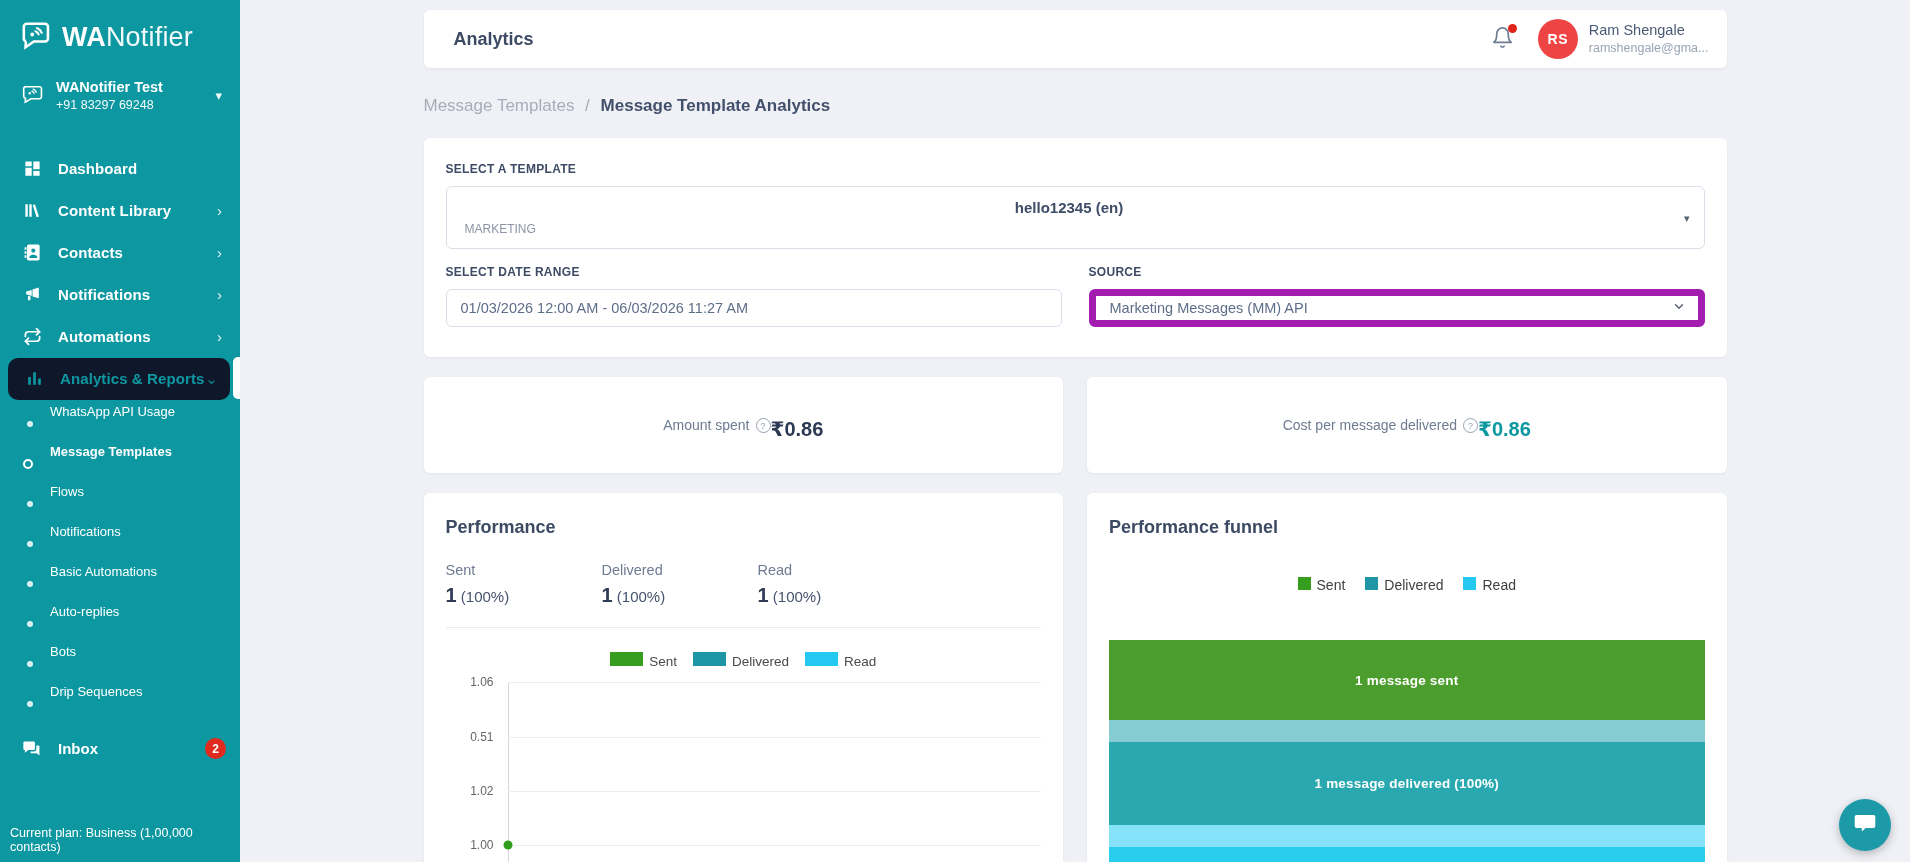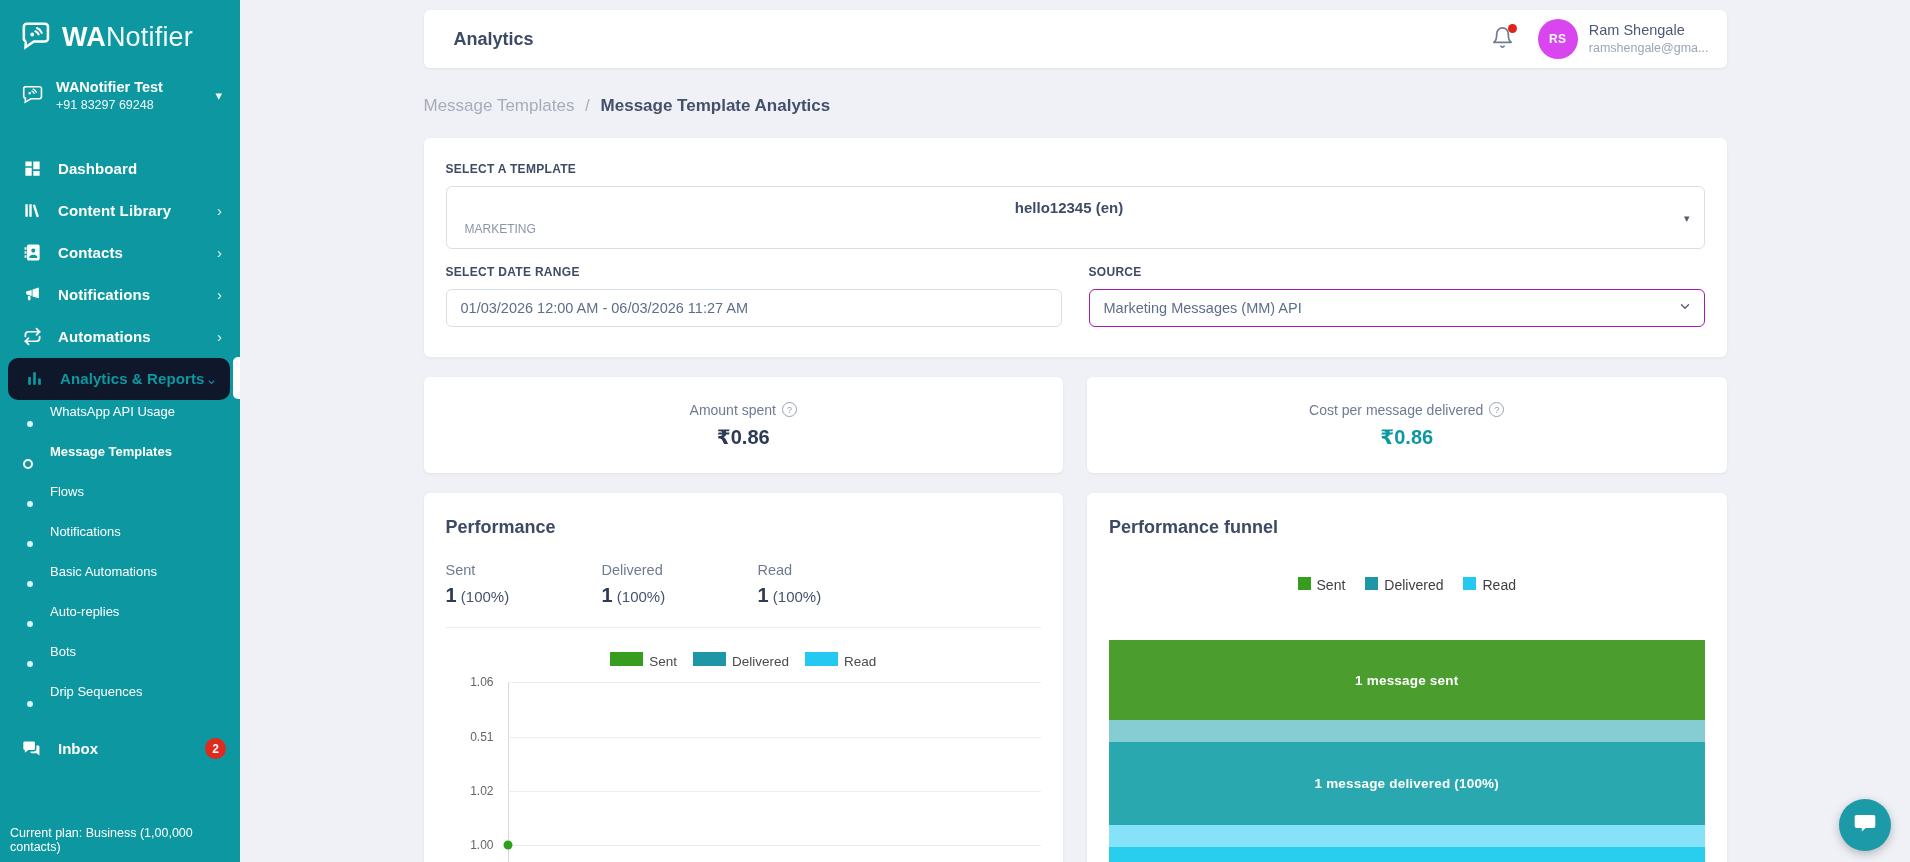--- a/index.html
+++ b/index.html
@@ -40,44 +40,44 @@
 
   
   .main { position:absolute; left:240px; top:0; width:1670px; height:862px; }
   .container { width:1303px; margin:0 auto; }
 
   .header-card { margin-top:10px; height:58px; background:#fff; border-radius:6px; box-shadow:0 1px 3px rgba(20,30,55,.07); display:flex; align-items:center; padding:0 18px 0 30px; }
   .header-title { font-size:18px; font-weight:bold; color:#3c4a63; }
   .header-right { margin-left:auto; display:flex; align-items:center; }
   .bell-wrap { position:relative; margin-right:24px; cursor:pointer; }
   .bell-dot { position:absolute; top:-2px; right:-3px; width:9px; height:9px; border-radius:50%; background:#e0241b; }
-  .avatar { width:40px; height:40px; border-radius:50%; background:#d946ef; color:#fff; font-size:12px; font-weight:bold; display:flex; align-items:center; justify-content:center; letter-spacing:.5px; cursor:pointer; }
+  .avatar { width:40px; height:40px; border-radius:50%; background:#ef4444; color:#fff; font-size:14px; font-weight:bold; display:flex; align-items:center; justify-content:center; letter-spacing:.5px; cursor:pointer; }
   .user-meta { margin-left:11px; line-height:1.3; max-width:130px; }
   .user-name { font-size:14.5px; color:#4b5a74; }
   .user-email { font-size:12.5px; color:#9ba5b6; white-space:nowrap; }
 
   .breadcrumb { margin-top:28px; font-size:17px; }
   .breadcrumb .parent { color:#a6adba; cursor:pointer; }
   .breadcrumb .sep { color:#a6adba; margin:0 6px; }
   .breadcrumb .current { color:#42506b; font-weight:bold; }
 
   .filter-panel { margin-top:22px; background:#fff; border-radius:6px; box-shadow:0 1px 3px rgba(20,30,55,.06); padding:24px 22px 30px; }
   .field-label { font-size:12px; font-weight:bold; color:#3d4b66; letter-spacing:.3px; }
   .template-box { position:relative; margin-top:10px; border:1px solid #d9dfe9; border-radius:6px; padding:12px 30px 12px 18px; cursor:pointer; }
   .template-name { font-size:15px; font-weight:bold; color:#3e4c66;text-align:center; }
   .template-cat { font-size:12px; color:#8c95a7; margin-top:6px; }
   .template-caret { position:absolute; right:14px; top:50%; transform:translateY(-50%); color:#55606f; font-size:11px; }
   .filter-row { display:flex; gap:27px; margin-top:16px; }
   .filter-col { width:616px; }
   .text-input { margin-top:10px; height:38px; border:1px solid #d9dfe9; border-radius:6px; padding:0 14px; display:flex; align-items:center; font-size:14.5px; color:#5d6e8a; background:#fff; cursor:text; }
-  .select-input { position:relative; margin-top:10px; height:38px; border:1px solid #a21caf; border-radius:6px; padding:0 36px 0 14px; display:flex; align-items:center; font-size:14.5px; color:#5d6e8a; background:#fff; cursor:pointer; }
+  .select-input { position:relative; margin-top:10px; height:38px; border:7px solid #a21caf; border-radius:6px; padding:0 36px 0 14px; display:flex; align-items:center; font-size:14.5px; color:#5d6e8a; background:#fff; cursor:pointer; }
   .select-chev { position:absolute; right:12px; top:50%; transform:translateY(-50%); }
 
   .stats-row { display:flex; gap:24px; margin-top:20px; }
-  .stat-card { flex:1; height:96px; background:#fff; border-radius:6px; box-shadow:0 1px 3px rgba(20,30,55,.06); display:flex; flex-direction:column; align-items:center; justify-content:center; }
+  .stat-card { flex:1; height:96px; background:#fff; border-radius:6px; box-shadow:0 1px 3px rgba(20,30,55,.06); display:flex; flex-direction:row; align-items:center; justify-content:center; }
   .stat-label { font-size:14px; color:#6e7b91; display:flex; align-items:center; gap:6px; }
   .help-icon { width:15px; height:15px; border:1.4px solid #98a2b3; border-radius:50%; color:#98a2b3; font-size:9.5px; display:inline-flex; align-items:center; justify-content:center; cursor:pointer; }
   .stat-value { margin-top:7px; font-size:20px; font-weight:bold; }
   .stat-value.navy { color:#2d3a55; }
   .stat-value.teal { color:#0d98a1; }
 
   .panels-row { display:flex; gap:24px; margin-top:20px; align-items:flex-start; }
   .panel { flex:1; background:#fff; border-radius:6px 6px 0 0; box-shadow:0 1px 3px rgba(20,30,55,.06); padding:24px 22px; height:420px; overflow:hidden; }
   .panel-title { font-size:18px; font-weight:bold; color:#3c4a63; }
 

